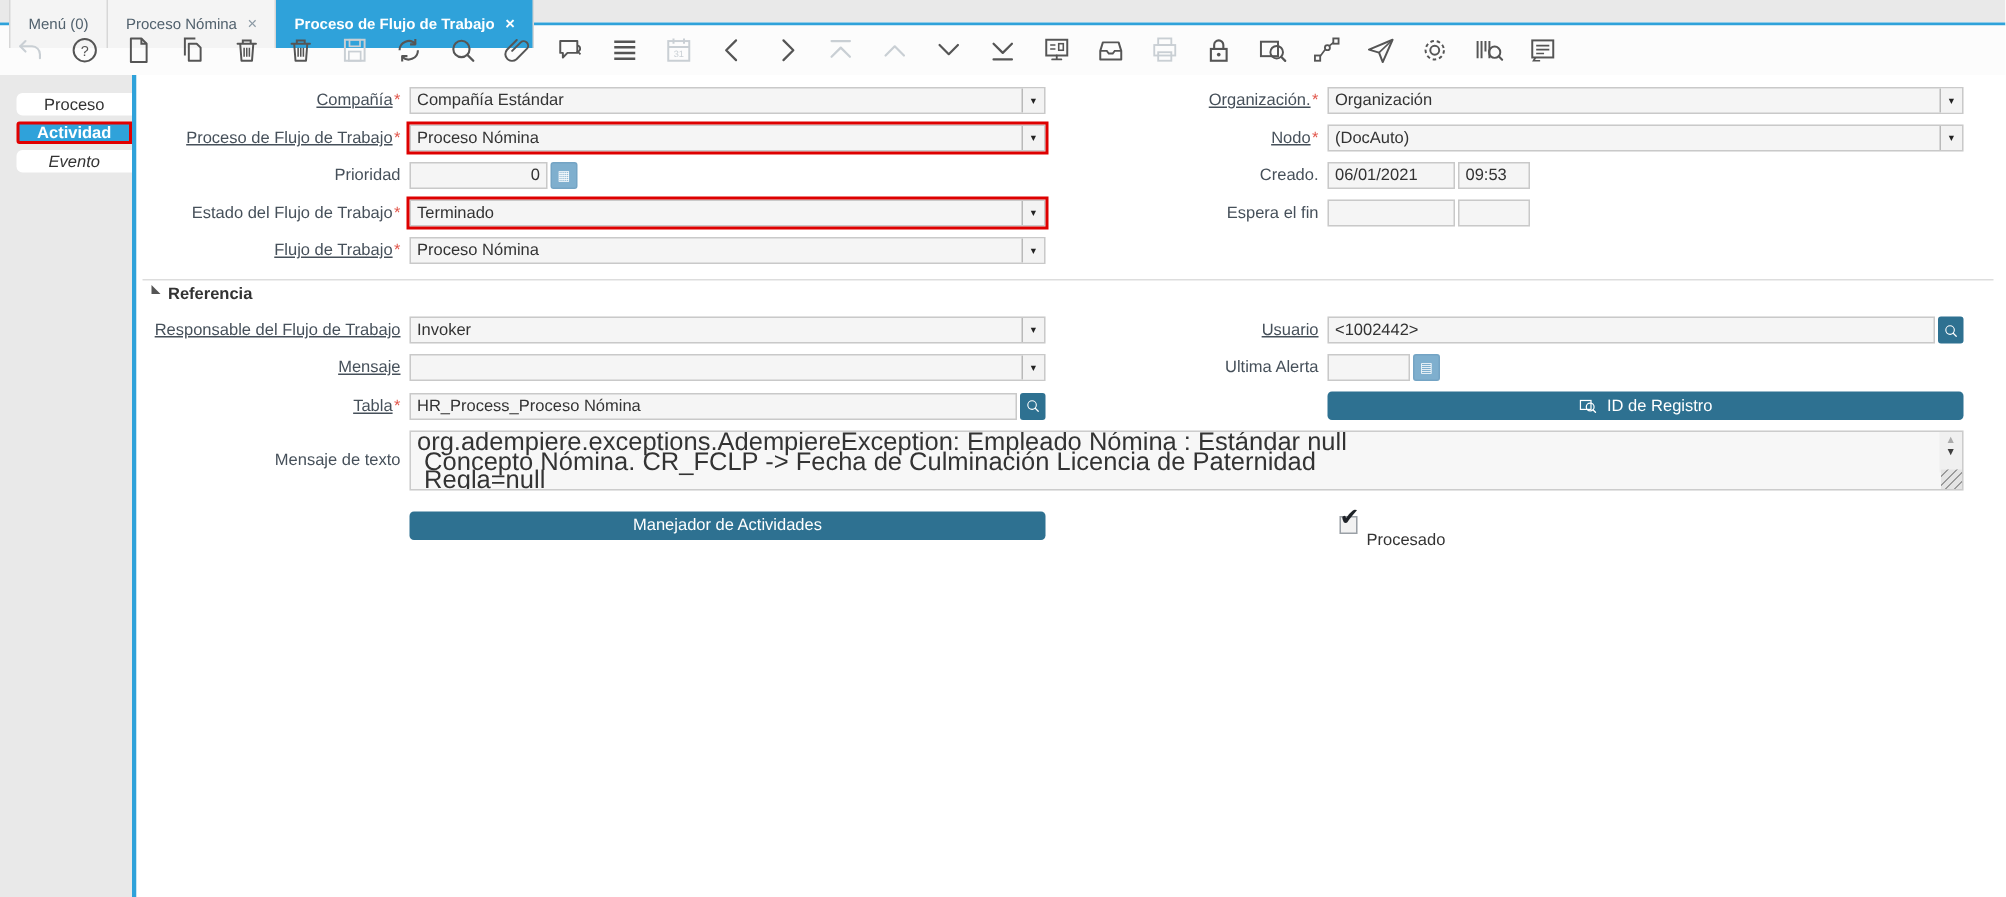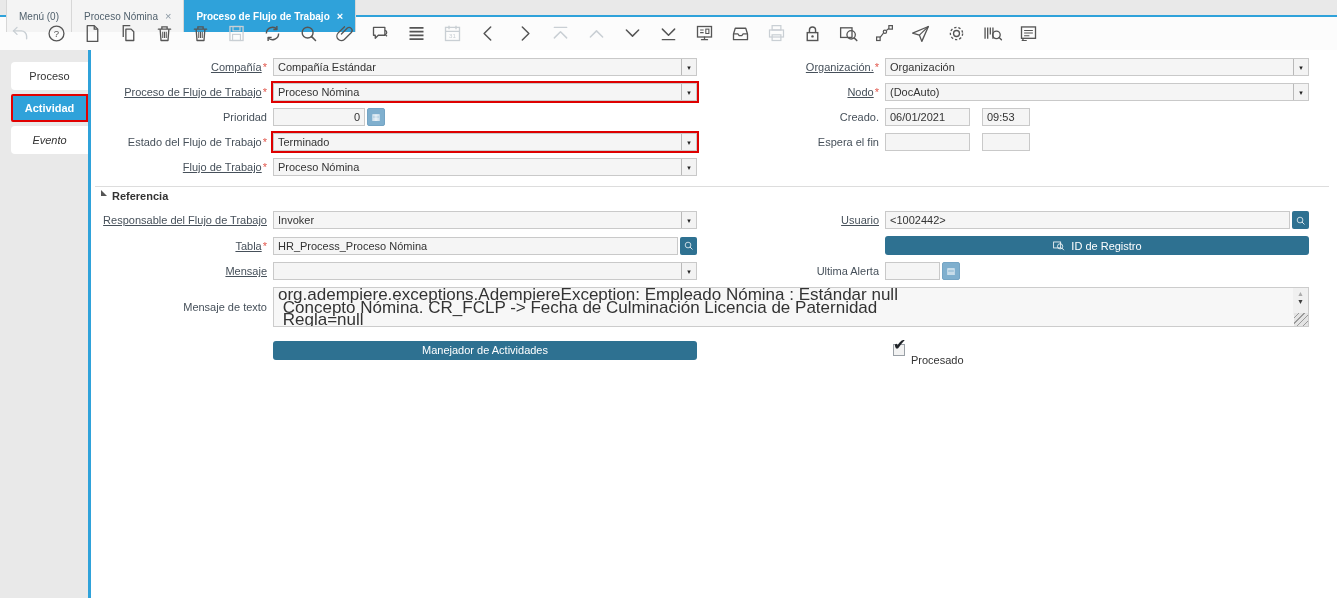--- a/index.html
+++ b/index.html
@@ -18,21 +18,21 @@
 
   
   .toolbar { height:33px; display:flex; align-items:center; gap:15px; padding-left:10px; background:#FCFCFC; }
   .tbi { color:#555; display:flex; }
   .tbi svg { width:21px; height:21px; display:block; }
   .tbi.dis { color:#C9CFD4; }
 
   
   .main { display:flex; height:548px; }
   .strip { width:91px; background:#E9E9E9; border-right:3px solid #2FA2DA; padding-top:8px; flex:none; }
-  .stab { height:28px; margin:4px 0 4px 11px; background:#fff; border-radius:4px 0 0 4px;
+  .stab { height:15px; margin:4px 0 4px 11px; background:#fff; border-radius:4px 0 0 4px;
           display:flex; align-items:center; justify-content:center; font-size:11px; color:#333; cursor:default; }
   .stab.sel { background:#2FA2DA; color:#fff; border:2px solid #E10000; font-weight:bold; border-radius:2px 0 0 2px; }
   .stab.it { font-style:italic; }
   .content { flex:1; background:#fff; padding-top:8px; }
 
   
   .row { display:grid; grid-template-columns:170px 424px 176px 424px; column-gap:6px;
          align-items:center; margin:0 0 7px 6px; min-height:18px; }
   .lbl { font-size:11px; color:#46505A; text-align:right; white-space:nowrap; }
   .u { text-decoration:underline; }
@@ -41,21 +41,21 @@
          padding:0 4px; font-size:11px; color:#333; }
   .combo { display:flex; height:18px; border:1px solid #C9C9C9; background:#F5F5F5;justify-content:center; }
   .combo .val { flex:1; display:flex; align-items:center; padding:0 4px; font-size:11px; color:#333; overflow:hidden; white-space:nowrap; }
   .combo .cbtn { width:15px; border-left:1px solid #B9B9B9; background:#F3F3F3;
                  display:flex; align-items:center; justify-content:center; }
   .combo .arr { font-size:7px; color:#222; line-height:1; }
   .hl { outline:2px solid #DE0000; }
   .grp-h { display:flex; }
   .w90 { width:92px; justify-content:flex-end; }
   .w85 { width:85px; }
-  .w48 { width:48px; margin-left:12px; }
+  .w48 { width:48px; margin-left:2px; }
   .w55 { width:55px; }
   .sbtn { width:18px; height:18px; margin-left:2px; background:#7FAFCE; border:1px solid #74A4C4; border-radius:2px;
           color:#fff; font-size:9px; display:flex; align-items:center; justify-content:center; cursor:pointer; }
   .dbtn { width:17px; height:18px; margin-left:2px; background:#2E7191; border-radius:2px; color:#fff;
           display:flex; align-items:center; justify-content:center; cursor:pointer; flex:none; }
   .dbtn svg { width:11px; height:11px; }
   .flex1 { flex:1; }
   .wbtn { height:19px; width:100%; background:#2E7191; border:none; border-radius:3px; color:#fff; font-size:11px;
           font-family:"Liberation Sans",sans-serif; display:flex; align-items:center; justify-content:center; gap:6px; cursor:pointer; }
   .wbtn svg { width:13px; height:13px; color:#fff; }
@@ -490,55 +490,55 @@
           </div>
         <span class="dbtn">
             <svg viewBox="0 0 24 24">
               <use href="#i-find"></use>
             </svg>
           </span>
       </div>
     </div>
 
     <div class="row">
+      <span class="lbl u">Mensaje</span>
+      <div class="combo">
+        <span class="val"></span>
+        <span class="cbtn">
+            <span class="arr">▾</span>
+          </span>
+      </div>
+      <span class="lbl">Ultima Alerta</span>
+      <div class="grp-h">
+        <div class="fld w55"></div>
+        <span class="sbtn">
+            <span>▤</span>
+          </span>
+      </div>
+    </div>
+
+    <div class="row">
       <span class="lbl"><span class="u">Tabla</span><span class="star">*</span></span>
       <div class="grp-h">
         <div class="fld flex1">
             <span>HR_Process_Proceso Nómina</span>
           </div>
         <span class="dbtn">
             <svg viewBox="0 0 24 24">
               <use href="#i-find"></use>
             </svg>
           </span>
       </div>
       <span></span>
       <button class="wbtn">
         <svg viewBox="0 0 24 24">
             <use href="#i-zoomx"></use>
           </svg>
         <span>ID de Registro</span>
       </button>
-    </div>
-
-    <div class="row">
-      <span class="lbl u">Mensaje</span>
-      <div class="combo">
-        <span class="val"></span>
-        <span class="cbtn">
-            <span class="arr">▾</span>
-          </span>
-      </div>
-      <span class="lbl">Ultima Alerta</span>
-      <div class="grp-h">
-        <div class="fld w55"></div>
-        <span class="sbtn">
-            <span>▤</span>
-          </span>
-      </div>
     </div>
 
     <div class="row tall">
       <span class="lbl">Mensaje de texto</span>
       <div class="txtwrap">
         <div class="txtcontent">org.adempiere.exceptions.AdempiereException: Empleado Nómina : Estándar null
  Concepto Nómina. CR_FCLP -&gt; Fecha de Culminación Licencia de Paternidad
  Regla=null</div>
         <div class="vscroll">
           <span class="sarr-up">▲</span>

